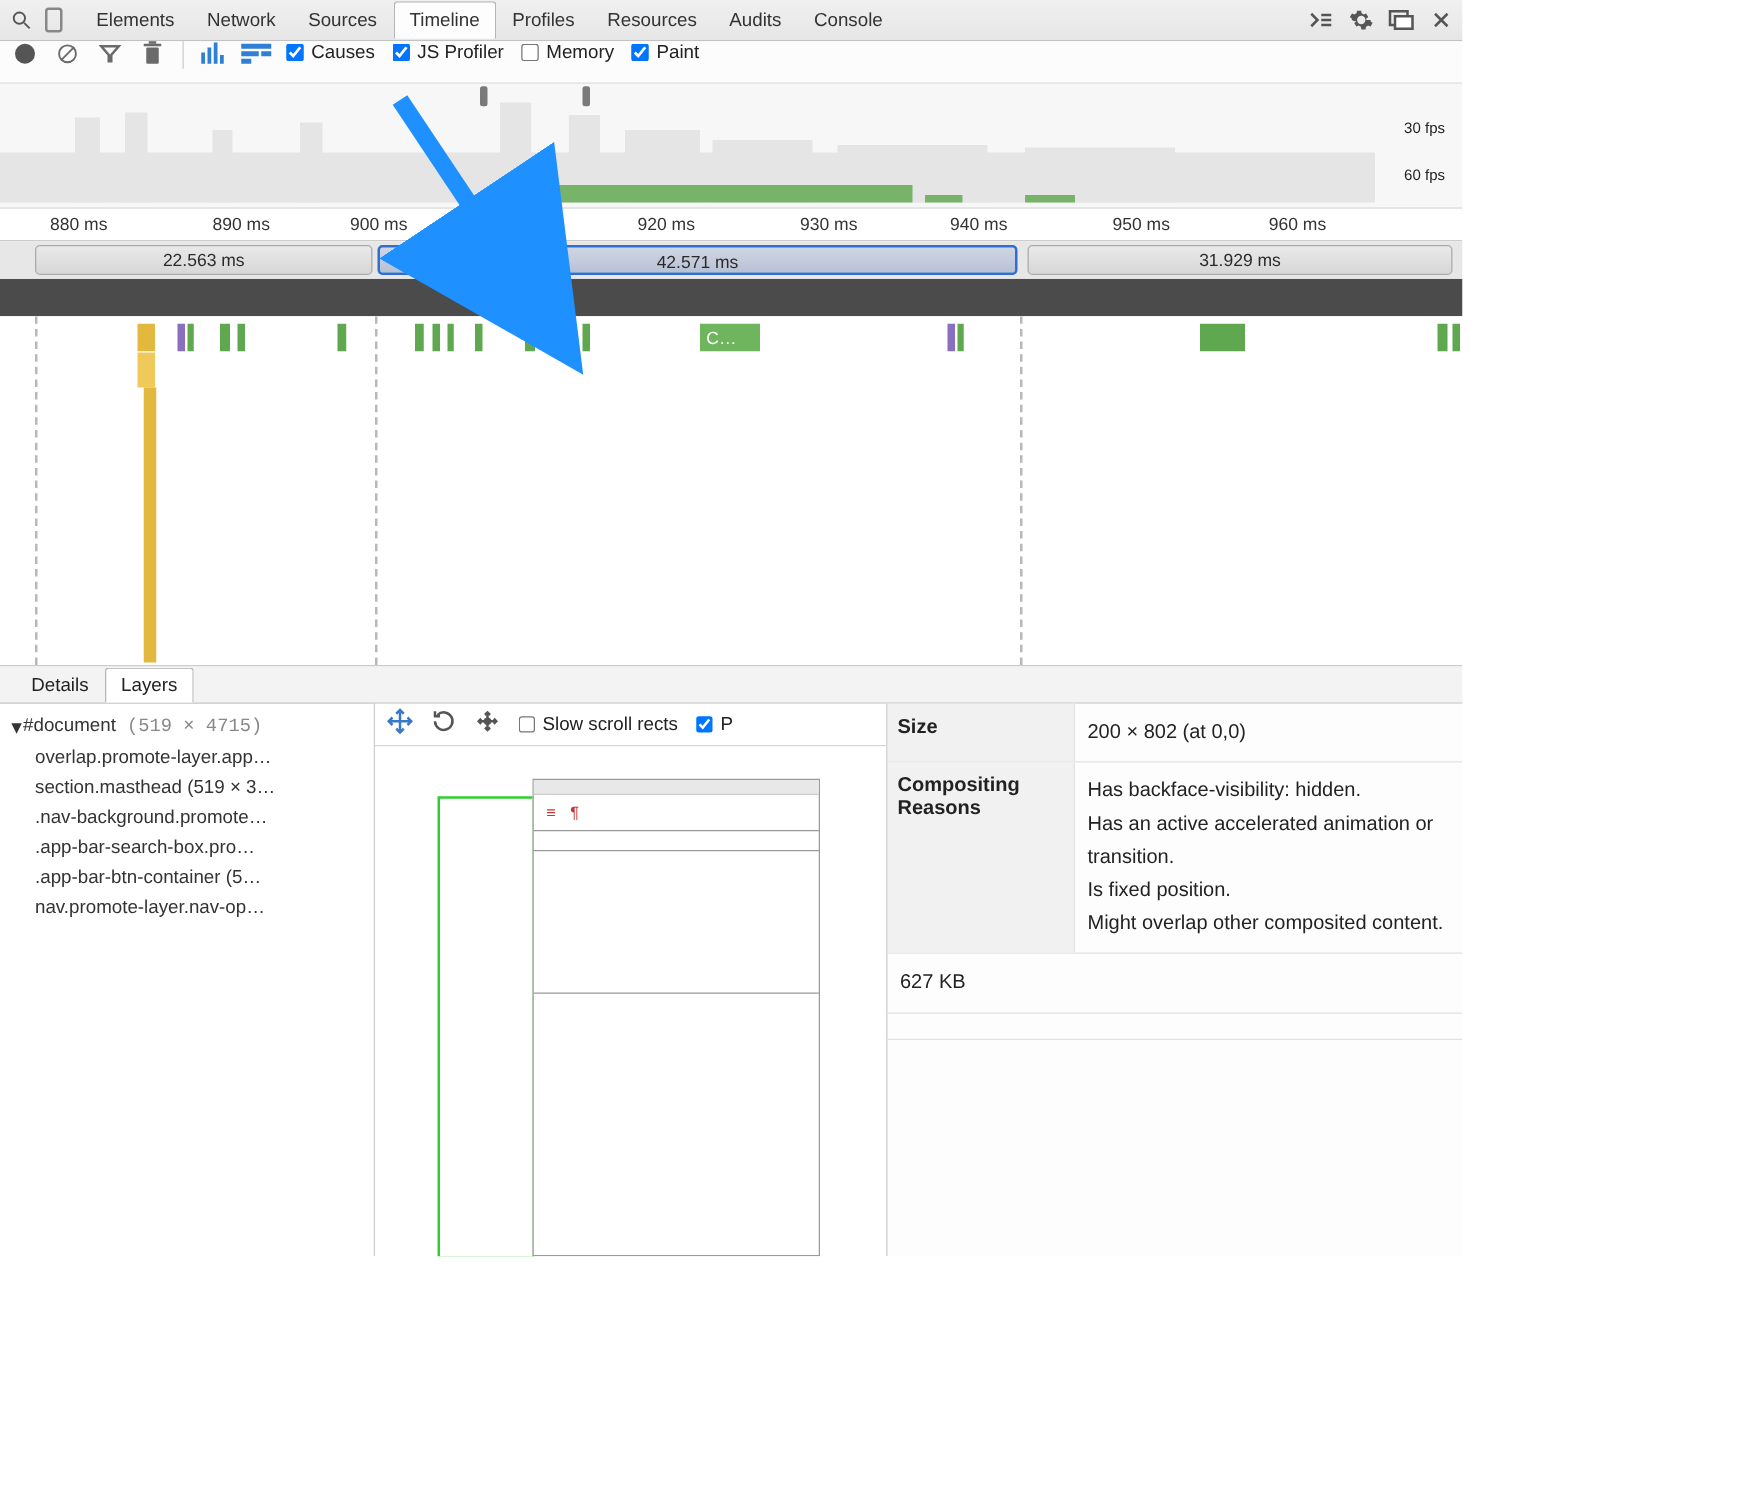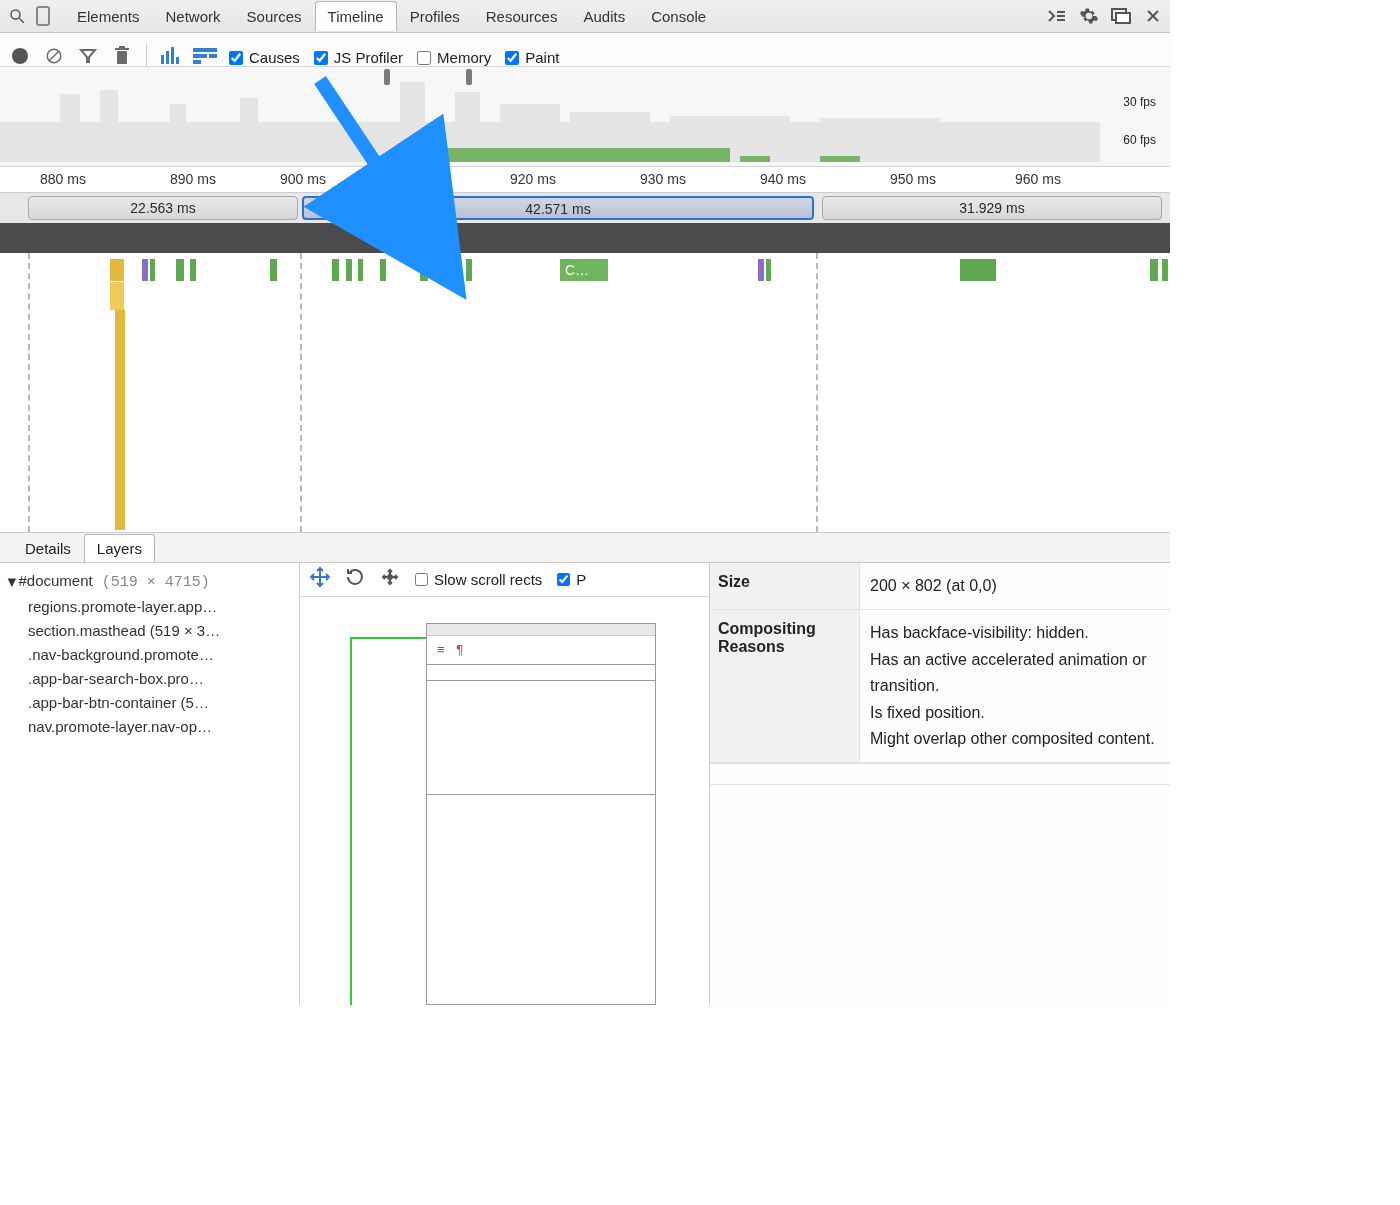--- a/index.html
+++ b/index.html
@@ -41,21 +41,21 @@
 }
 .tabstrip .right-icons { margin-left:auto; display:flex; gap:10px; color:#555; }
 .tabstrip .right-icons .icon { font-size:18px; }
 
 
 .toolbar {
   height: 34px;
   background:#fcfcfc;
   border-bottom:1px solid #d9d9d9;
   display:flex;
-  align-items:flex-end;
+  align-items:flex-start;
   padding:0 10px;
   gap:14px;
   font-size:15px;
 }
 .toolbar .ticon { width:20px; height:20px; display:flex; align-items:center; justify-content:center; color:#6a6a6a; cursor:pointer; }
 .toolbar .record-dot { width:16px;height:16px;border-radius:50%;background:#555; }
 .toolbar .bars svg, .toolbar .flame svg { display:block; }
 .toolbar label.cb { display:flex; align-items:center; gap:6px; cursor:pointer; }
 .toolbar input[type=checkbox]{ width:14px;height:14px; }
 
@@ -428,21 +428,21 @@
   <div class="btab">Details</div>
   <div class="btab active">Layers</div>
 </div>
 
 <div class="bottom-pane">
 
   <div class="tree-col">
     <div class="root">
       <span class="disclosure">▶</span><span>#document</span><span class="dim"> (519 × 4715)</span>
     </div>
-    <div class="child">regions.promote-layer.app…</div>
+    <div class="child">overlap.promote-layer.app…</div>
     <div class="child">section.masthead (519 × 3…</div>
     <div class="child">.nav-background.promote…</div>
     <div class="child">.app-bar-search-box.pro…</div>
     <div class="child">.app-bar-btn-container (5…</div>
     <div class="child">nav.promote-layer.nav-op…</div>
   </div>
 
   <div class="preview-col">
     <div class="preview-toolbar">
       <span class="picon">
@@ -499,20 +499,21 @@
       <div class="val">200 × 802 (at 0,0)</div>
     </div>
     <div class="prow">
       <div class="lbl" style="white-space:normal">Compositing Reasons</div>
       <div class="val" id="comp-val" style="white-space:pre-line">Has backface-visibility: hidden.
 Has an active accelerated animation or transition.
 Is fixed position.
 Might overlap other composited content.</div>
     </div>
     <div class="prow">
+      <div class="val">627 KB</div>
     </div>
     <div class="prow">
       <div class="val"></div>
     </div>
   </div>
 
 </div>
 
 <svg class="ann-arrow" style="left:300px;top:70px" width="160" height="180">
   <defs>

